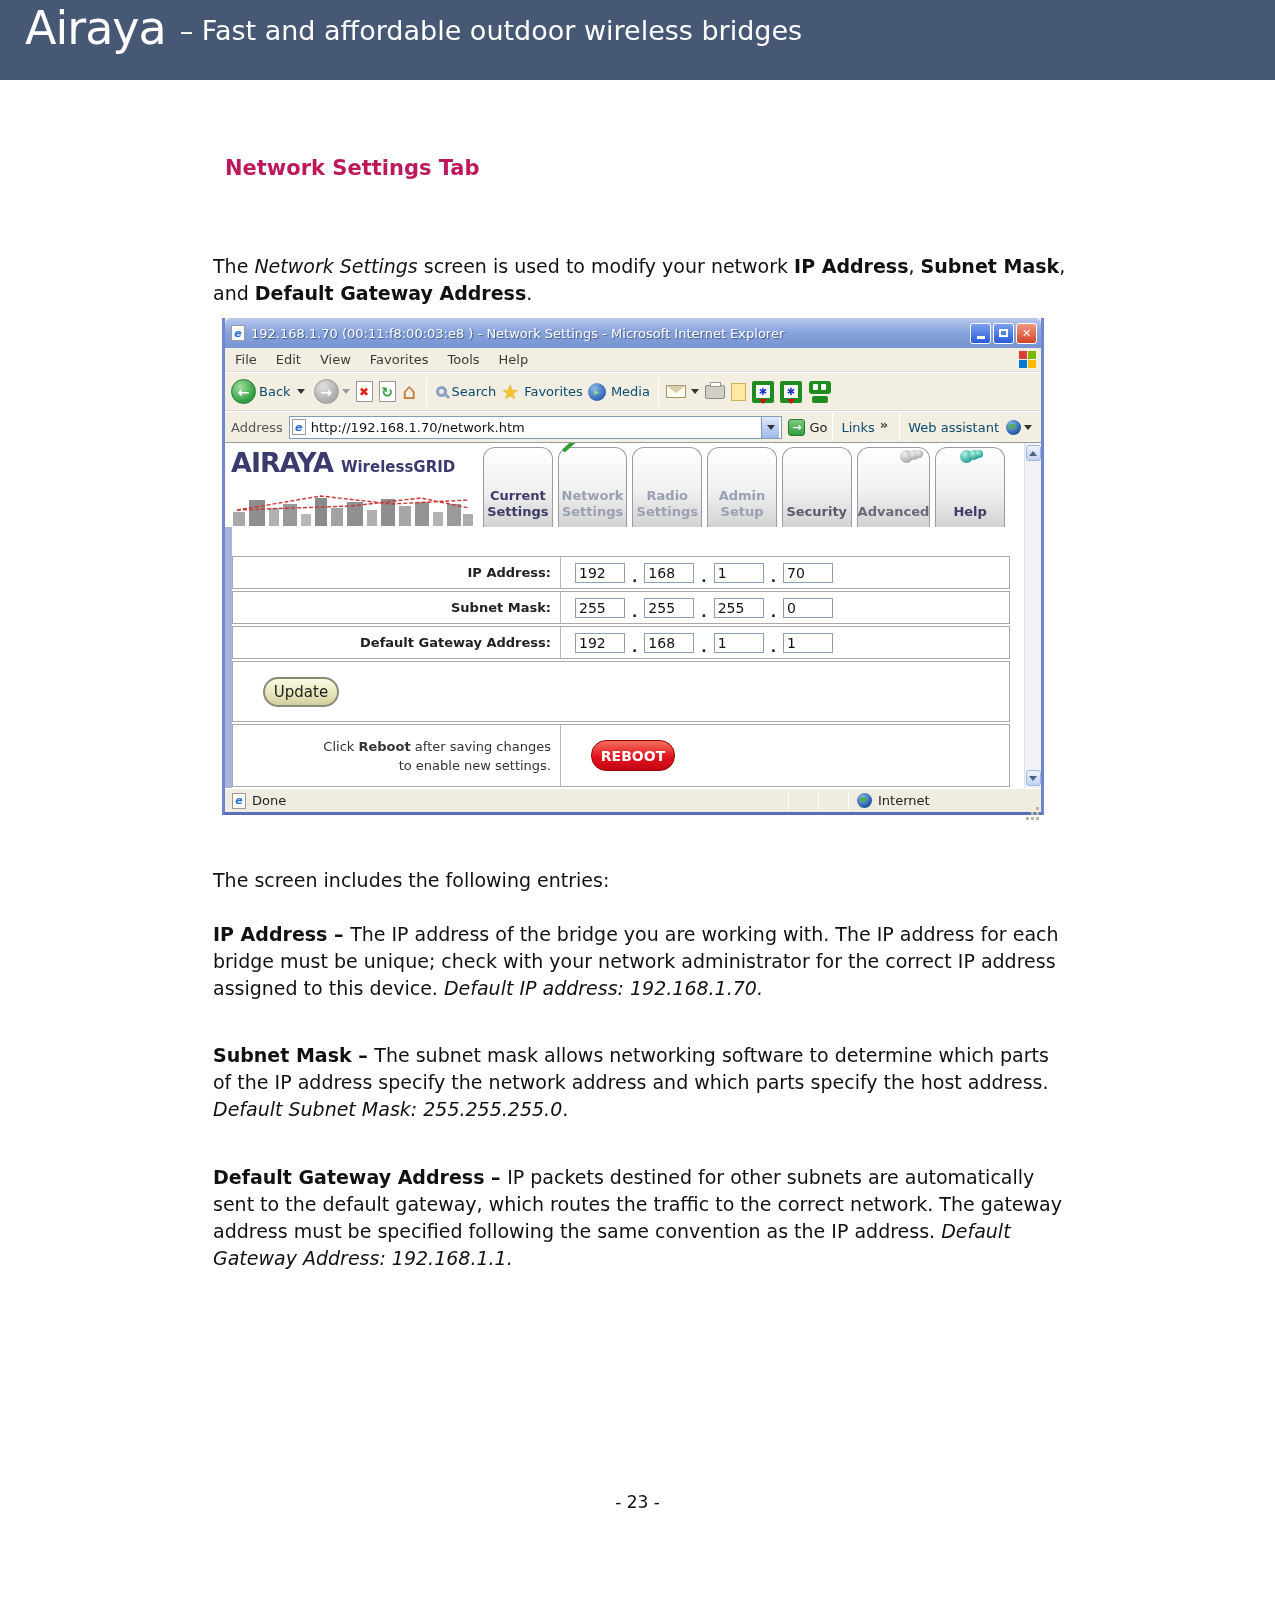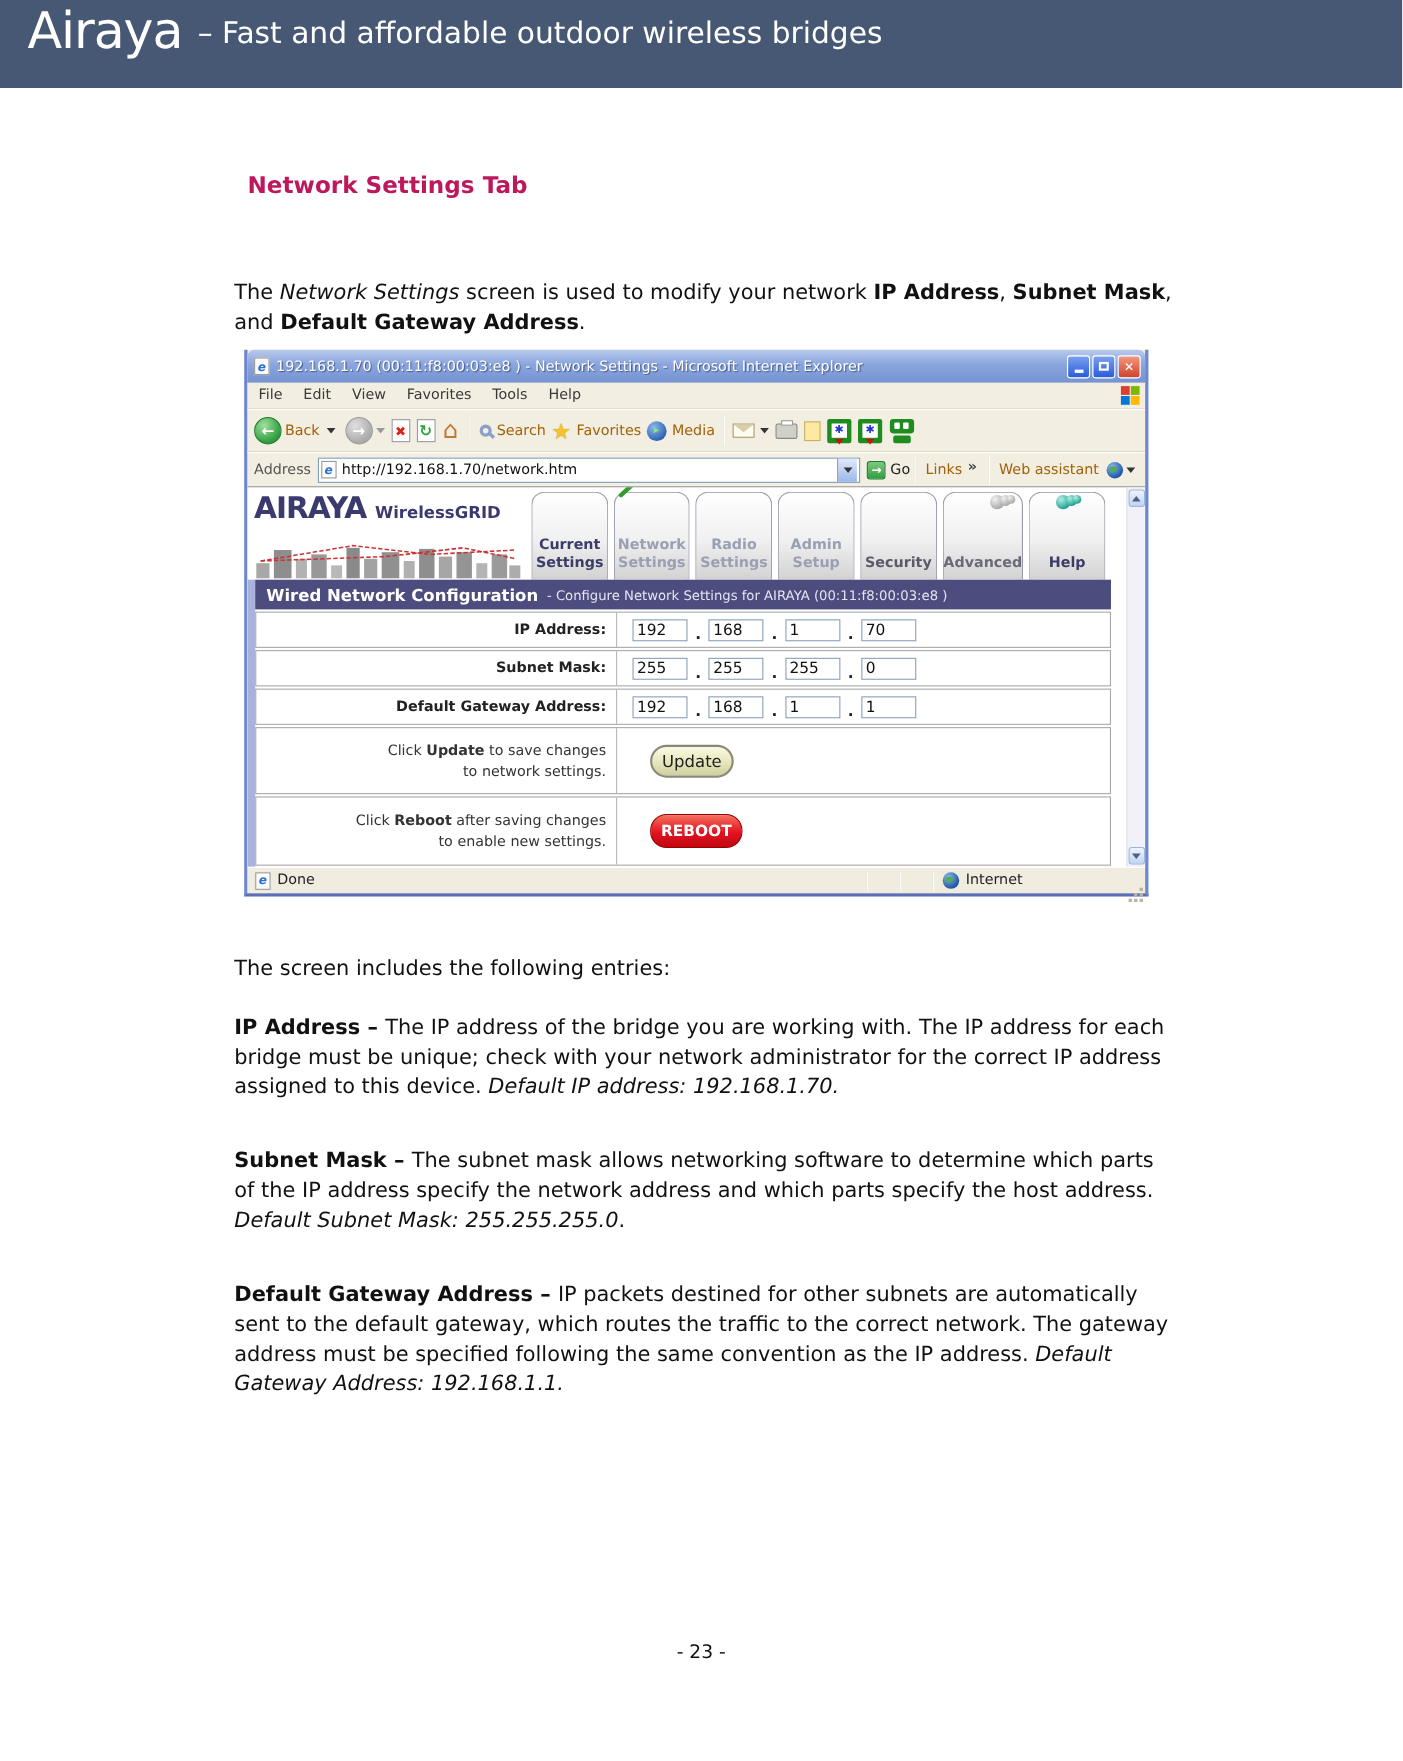--- a/index.html
+++ b/index.html
@@ -43,21 +43,21 @@
              padding-left:10px; }
   .menu-item { font-size:13px; color:#3a3a3a; margin-right:19px; }
   .winflag { margin-left:auto; margin-right:4px; width:18px; height:18px; display:grid;
              grid-template-columns:8px 8px; grid-template-rows:8px 8px; gap:1px; }
   .winflag div:nth-child(1){background:#e03c31;} .winflag div:nth-child(2){background:#7db700;}
   .winflag div:nth-child(3){background:#0078d4;} .winflag div:nth-child(4){background:#ffb900;}
 
   .toolbar { height:39px; background:#f2eee1; border-top:1px solid #fff; border-bottom:1px solid #ded9c8;
              display:flex; align-items:center; padding:0 6px; }
   .tb-sep { width:1px; height:28px; background:#d2cdba; border-right:1px solid #fff; margin:0 5px; }
-  .tb-label { font-size:13px; color:#a16207; margin:0 3px; }
+  .tb-label { font-size:13px; color:#0c4a6e; margin:0 3px; }
   .circle-btn { width:25px; height:25px; border-radius:50%; display:flex; align-items:center; justify-content:center;
                 color:#fff; font-size:14px; font-weight:bold; }
   .back-circle { background:radial-gradient(circle at 35% 30%, #9fe09f, #2f9e3f 70%); border:1px solid #1d7a2d; }
   .fwd-circle { background:radial-gradient(circle at 35% 30%, #e0e0e0, #ababab 70%); border:1px solid #9a9a9a; }
   .caret { width:0; height:0; border-left:4px solid transparent; border-right:4px solid transparent;
            border-top:5px solid #333; margin:0 3px; }
   .caret.gray { border-top-color:#9a9a9a; }
   .page-glyph { width:17px; height:21px; background:#fff; border:1px solid #9a9a9a; display:flex; align-items:center;
                 justify-content:center; font-weight:bold; margin:0 3px; }
   .page-glyph.stop { color:#dd2211; font-size:12px; }
@@ -346,24 +346,20 @@
         <div class="tab">
           <div class="spheres teal" style="right:auto;left:28px;">
               <div class="sp-lg"></div>
               <div class="sp-md"></div>
               <div class="sp-sm"></div>
             </div>
           <span class="tab-line">Help</span>
         </div>
       </div>
 
-      <div class="section-bar">
-        <span class="section-title">Wired Network Configuration</span>
-        <span class="section-sub">- Configure Network Settings for AIRAYA (00:11:f8:00:03:e8 )</span>
-      </div>
 
       <div class="rows">
 
         <div class="row h33">
           <div class="row-label">
               <span class="lbl">IP Address:</span>
             </div>
           <div class="row-fields">
             <input class="octet" value="192" style="">
             <span class="dot">.</span>
@@ -399,24 +395,20 @@
             <span class="dot">.</span>
             <input class="octet" value="168" style="">
             <span class="dot">.</span>
             <input class="octet" value="1" style="">
             <span class="dot">.</span>
             <input class="octet" value="1" style="">
           </div>
         </div>
 
         <div class="row h61">
-          <div class="row-label">
-            <span class="cap"><span>Click </span><b>Update</b><span> to save changes</span></span>
-            <span class="cap">to network settings.</span>
-          </div>
           <div class="row-fields">
             <button class="update-btn">Update</button>
           </div>
         </div>
 
         <div class="row h63">
           <div class="row-label">
             <span class="cap"><span>Click </span><b>Reboot</b><span> after saving changes</span></span>
             <span class="cap">to enable new settings.</span>
           </div>

